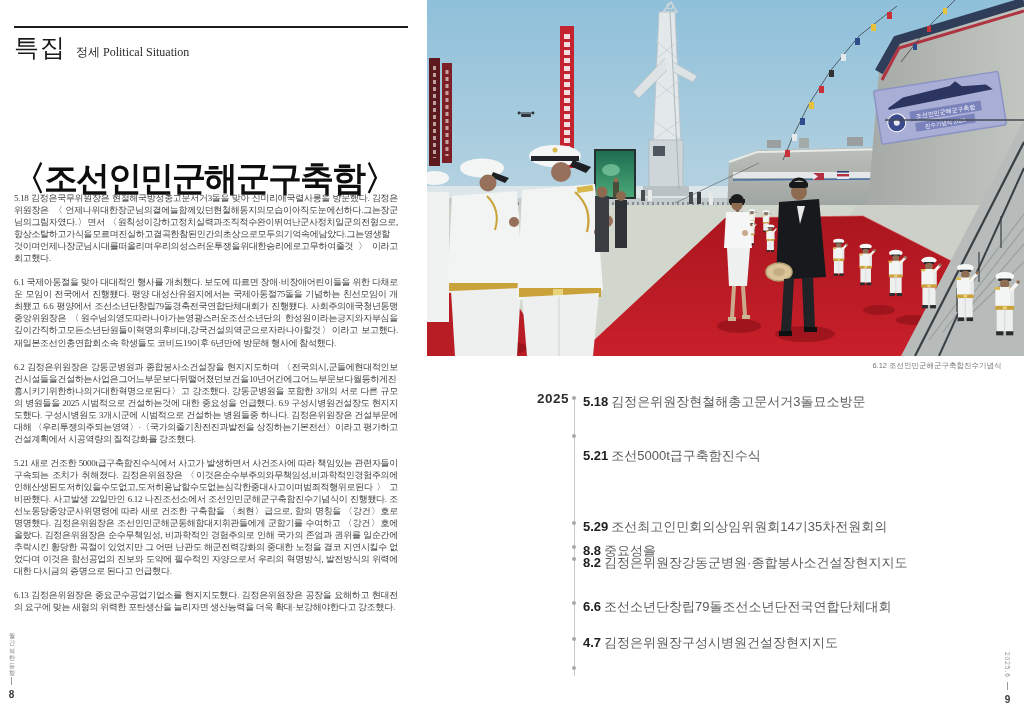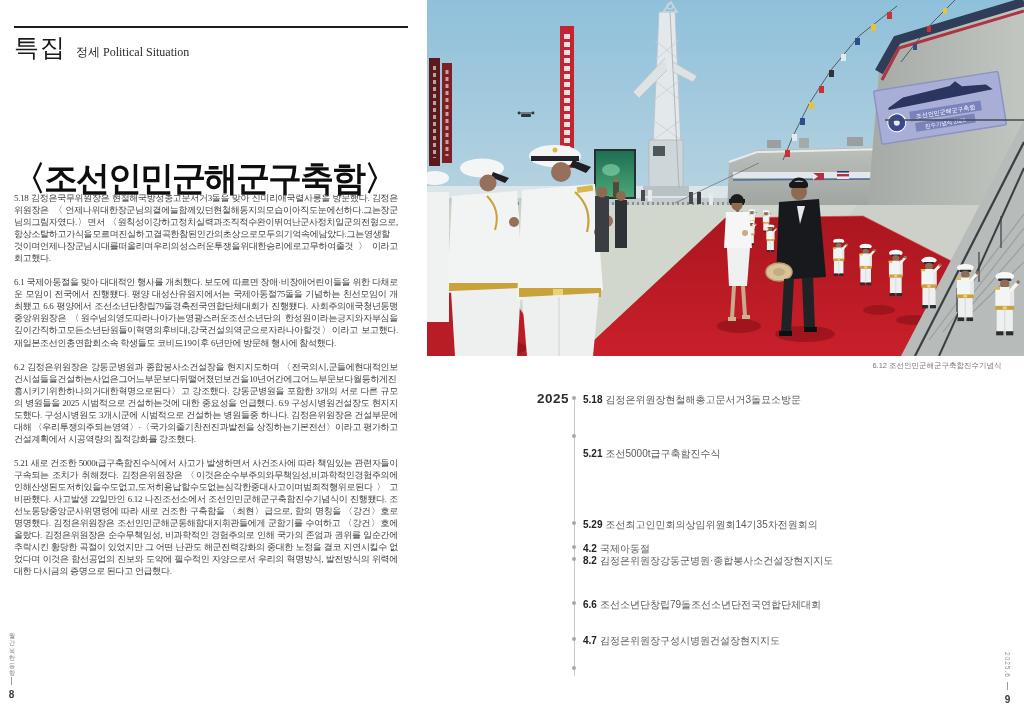--- a/index.html
+++ b/index.html
@@ -24,21 +24,21 @@
 
   
   .photo{position:absolute;left:427px;top:0;width:597px;height:356px;background:#bcd4e2;}
   .photo svg{display:block;}
   .photo-caption{position:absolute;left:805px;top:361px;width:264px;text-align:center;font-size:7.5px;color:#777;}
 
   .timeline{position:absolute;left:537px;top:391px;width:487px;height:312px;}
   .tl-year{position:absolute;left:0;top:0;font-size:13.5px;font-weight:700;color:#2e2e2e;letter-spacing:0.5px;}
   .tl-line{position:absolute;left:37px;top:9px;width:1px;height:276px;background:#c9c9c9;}
   .tl-dot{position:absolute;left:35px;width:4px;height:4px;border-radius:50%;background:#a8a8a8;}
-  .tl-event{position:absolute;left:46px;white-space:nowrap;font-size:10px;color:#5a5a5a;}
+  .tl-event{position:absolute;left:46px;white-space:nowrap;font-size:13px;color:#5a5a5a;}
   .tl-event b{color:#222;margin-right:3px;}
 </style>
 </head>
 <body>
 
 <div class="spread">
 
   <div class="kicker-rule"></div>
   <div class="kicker">
     <span class="kicker-main">특집</span>
@@ -48,20 +48,21 @@
     </span>
   </div>
 
   <h1 class="headline">〈조선인민군해군구축함〉</h1>
 
   <div class="bodycopy">
     <p>5.18 김정은국무위원장은 현철해국방성총고문서거3돌을 맞아 신미리애국렬사릉을 방문했다. 김정은위원장은 〈언제나위대한장군님의곁에늘함께있던현철해동지의모습이아직도눈에선하다.그는장군님의그림자였다.〉면서 〈원칙성이강하고정치실력과조직적수완이뛰여난군사정치일군의전형으로,항상소탈하고가식을모르며진실하고결곡한참된인간의초상으로모두의기억속에남았다.그는영생할것이며언제나장군님시대를떠올리며우리의성스러운투쟁을위대한승리에로고무하여줄것〉이라고 회고했다.</p>
     <p>6.1 국제아동절을 맞아 대대적인 행사를 개최했다. 보도에 따르면 장애·비장애어린이들을 위한 다채로운 모임이 전국에서 진행됐다. 평양 대성산유원지에서는 국제아동절75돌을 기념하는 친선모임이 개최됐고 6.6 평양에서 조선소년단창립79돌경축전국연합단체대회가 진행됐다. 사회주의애국청년동맹중앙위원장은 〈원수님의영도따라나아가는영광스러운조선소년단의 한성원이라는긍지와자부심을깊이간직하고모든소년단원들이혁명의후비대,강국건설의역군으로자라나아할것〉이라고 보고했다. 재일본조선인총연합회소속 학생들도 코비드19이후 6년만에 방문해 행사에 참석했다.</p>
     <p>6.2 김정은위원장은 강동군병원과 종합봉사소건설장을 현지지도하며 〈전국의시,군들에현대적인보건시설들을건설하는사업은그어느부문보다뒤떨어졌던보건을10년어간에그어느부문보다월등하게진흥시키기위한하나의거대한혁명으로된다〉고 강조했다. 강동군병원을 포함한 3개의 서로 다른 규모의 병원들을 2025 시범적으로 건설하는것에 대한 중요성을 언급했다. 6.9 구성시병원건설장도 현지지도했다. 구성시병원도 3개시군에 시범적으로 건설하는 병원들중 하나다. 김정은위원장은 건설부문에 대해 〈우리투쟁의주되는영역〉·〈국가의줄기찬전진과발전을 상징하는기본전선〉이라고 평가하고 건설계획에서 시공역량의 질적강화를 강조했다.</p>
     <p>5.21 새로 건조한 5000t급구축함진수식에서 사고가 발생하면서 사건조사에 따라 책임있는 관련자들이 구속되는 조치가 취해졌다. 김정은위원장은 〈이것은순수부주의와무책임성,비과학적인경험주의에인해산생된도저히있을수도없고,도저히용납할수도없는심각한중대사고이며범죄적행위로된다〉고 비판했다. 사고발생 22일만인 6.12 나진조선소에서 조선인민군해군구축함진수기념식이 진행됐다. 조선노동당중앙군사위명령에 따라 새로 건조한 구축함을 〈최현〉급으로, 함의 명칭을 〈강건〉호로 명명했다. 김정은위원장은 조선인민군해군동해함대지휘관들에게 군함기를 수여하고 〈강건〉호에 올랐다. 김정은위원장은 순수무책임성, 비과학적인 경험주의로 인해 국가의 존엄과 권위를 일순간에 추락시킨 황당한 곡절이 있었지만 그 어떤 난관도 해군전력강화의 중대한 노정을 결코 지연시킬수 없었다며 이것은 함선공업의 진보와 도약에 필수적인 자양으로서 우리의 혁명방식, 발전방식의 위력에 대한 다시금의 증명으로 된다고 언급했다.</p>
+    <p>6.13 김정은위원장은 중요군수공업기업소를 현지지도했다. 김정은위원장은 공장을 요해하고 현대전의 요구에 맞는 새형의 위력한 포탄생산을 늘리자면 생산능력을 더욱 확대·보강해야한다고 강조했다.</p>
   </div>
 
   <div class="edge-left">
     <span class="edge-vert">월간북한동향</span>
     <span class="edge-tick"></span>
     <span class="edge-num">8</span>
   </div>
 
   <div class="photo">
     <svg width="597" height="356" viewBox="0 0 597 356" xmlns="http://www.w3.org/2000/svg">
@@ -348,21 +349,21 @@
     <span class="tl-dot" style="top:5px"></span>
     <span class="tl-event" style="top:2px"><b>5.18</b><span>김정은위원장현철해총고문서거3돌묘소방문</span></span>
 
     <span class="tl-dot" style="top:43px"></span>
     <span class="tl-event" style="top:56px"><b>5.21</b><span>조선5000t급구축함진수식</span></span>
 
     <span class="tl-dot" style="top:130px"></span>
     <span class="tl-event" style="top:127px"><b>5.29</b><span>조선최고인민회의상임위원회14기35차전원회의</span></span>
 
     <span class="tl-dot" style="top:154px"></span>
-    <span class="tl-event" style="top:151px"><b>4.2</b><span>국제아동절</span></span>
+    <span class="tl-event" style="top:151px"><b>8.8</b><span>중요성을</span></span>
 
     <span class="tl-dot" style="top:166px"></span>
     <span class="tl-event" style="top:163px"><b>8.2</b><span>김정은위원장강동군병원·종합봉사소건설장현지지도</span></span>
 
     <span class="tl-dot" style="top:210px"></span>
     <span class="tl-event" style="top:207px"><b>6.6</b><span>조선소년단창립79돌조선소년단전국연합단체대회</span></span>
 
     <span class="tl-dot" style="top:246px"></span>
     <span class="tl-event" style="top:243px"><b>4.7</b><span>김정은위원장구성시병원건설장현지지도</span></span>
 

